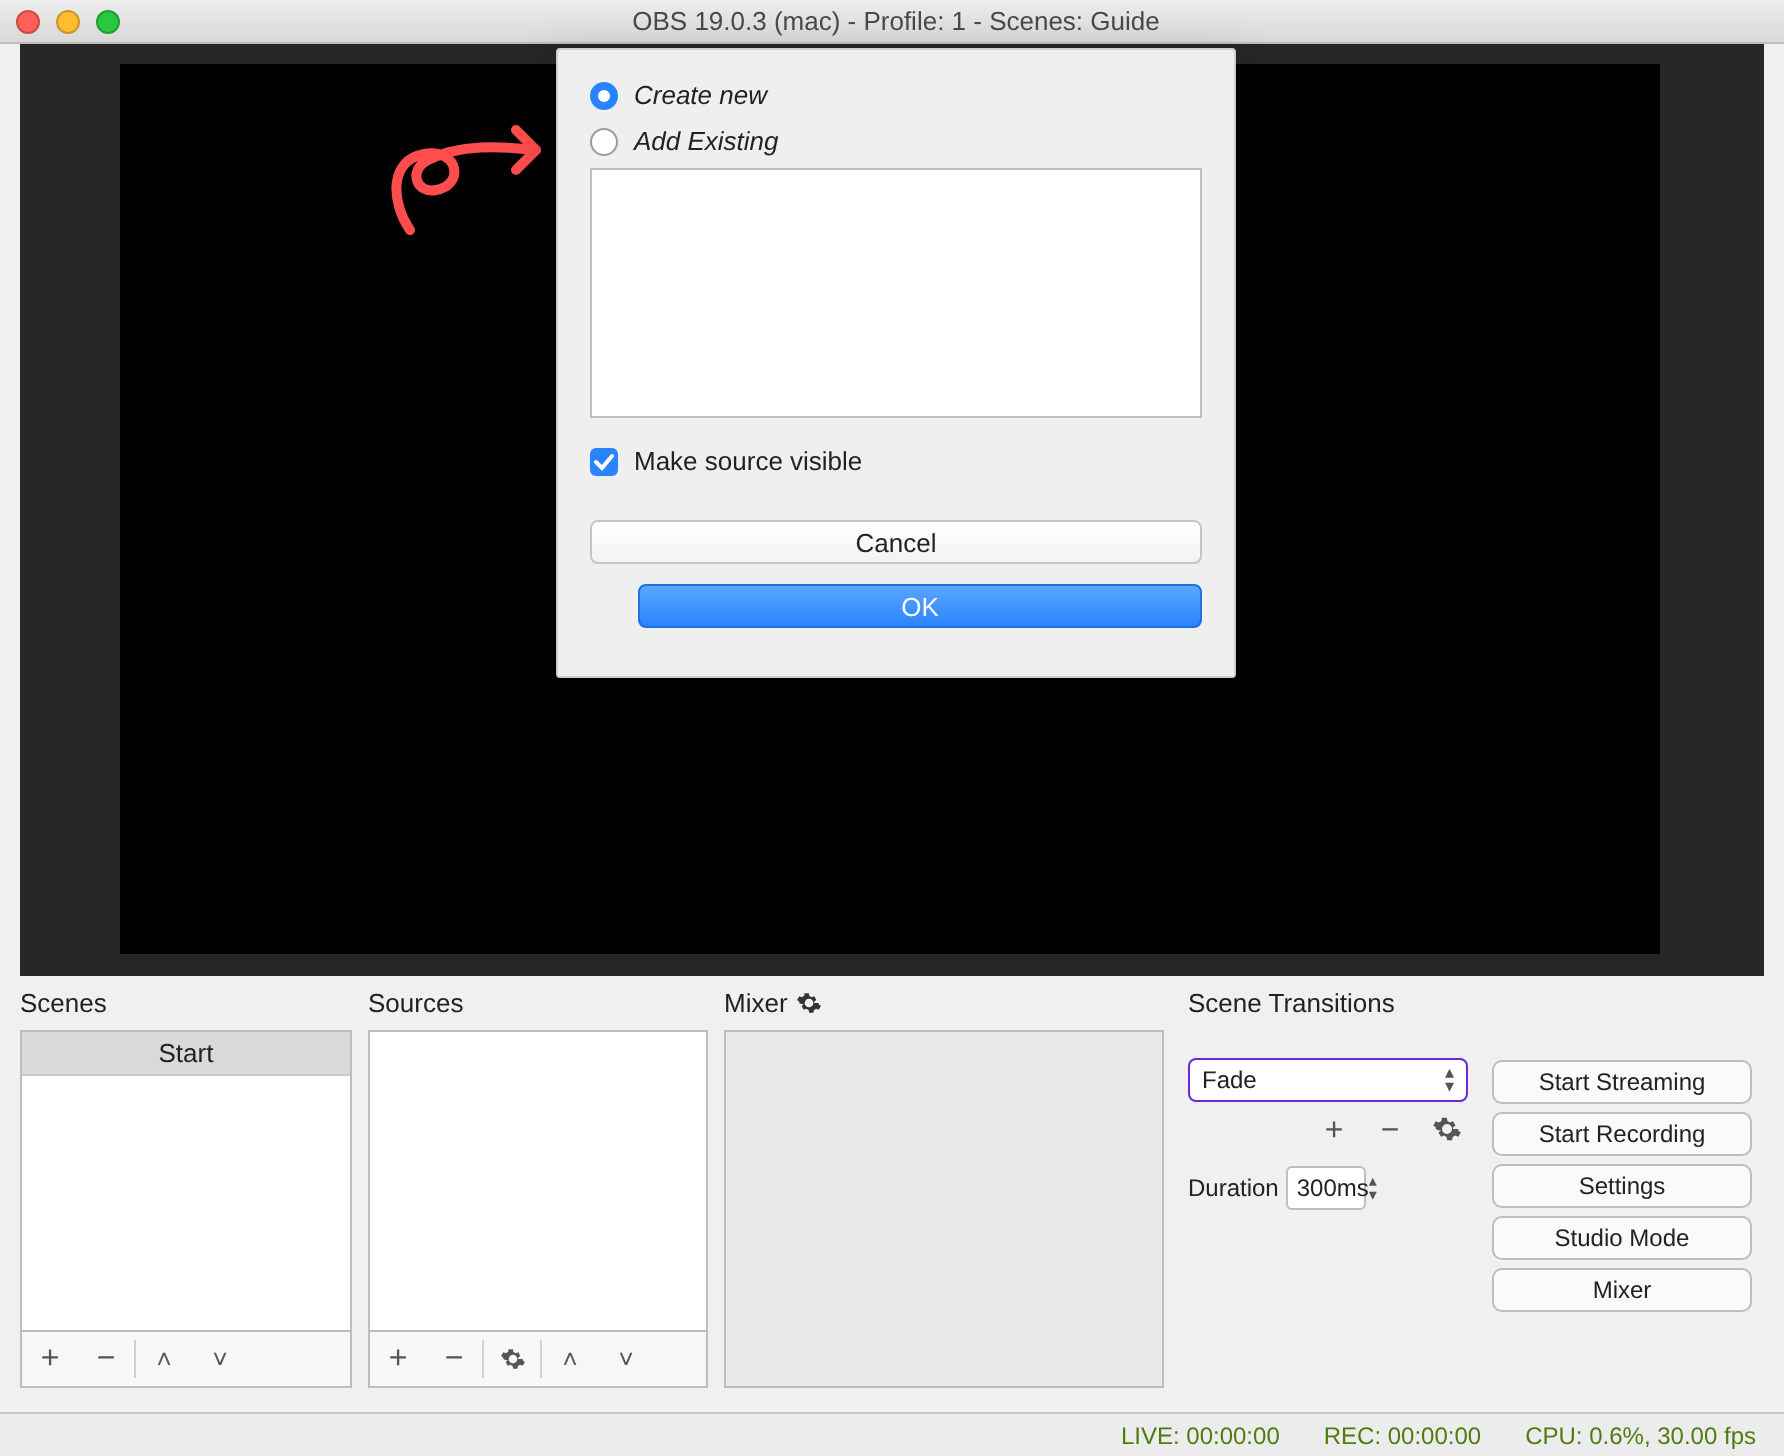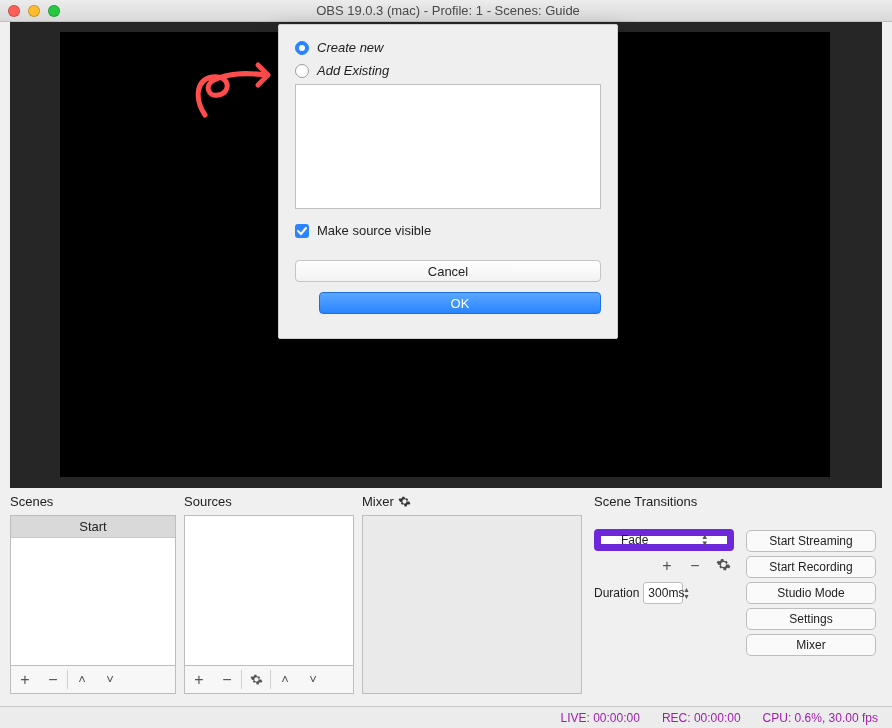--- a/index.html
+++ b/index.html
@@ -40,31 +40,31 @@
   .btncol { width:130px; margin-left:12px; }
 
   .listbox { background:#fff; border:1px solid #bdbdbd; flex:1; min-height:140px; position:relative; }
   .list-item { background:#d9d9d9; padding:3px 6px; font-size:13px; border-bottom:1px solid #c9c9c9; }
   .toolbar { display:flex; align-items:center; height:28px; border:1px solid #bdbdbd; border-top:none; background:#f7f7f7; }
   .tbtn { width:28px; height:100%; display:flex; align-items:center; justify-content:center; font-size:16px; color:#555; cursor:pointer; }
   .tdiv { width:1px; height:70%; background:#d0d0d0; }
 
   .mixer-box { background:#eaeaea; border:1px solid #bdbdbd; flex:1; min-height:168px; }
 
-  .select { border:7px solid #6d28d9; border-radius:4px; background:#fff; height:22px; display:flex; align-items:center; justify-content:space-between; padding:0 20px; font-size:12px; }
+  .select { border:1px solid #6d28d9; border-radius:4px; background:#fff; height:22px; display:flex; align-items:center; justify-content:space-between; padding:0 6px; font-size:12px; }
   .select .arrows { font-size:9px; line-height:7px; color:#555; }
   .iconrow { display:flex; justify-content:flex-end; gap:10px; margin:6px 2px; }
   .iconrow .ic { width:18px; text-align:center; font-size:16px; color:#555; cursor:pointer; }
   .dur-row { display:flex; align-items:center; gap:4px; font-size:12px; }
   .spinner { border:1px solid #bdbdbd; border-radius:3px; background:#fff; height:22px; width:40px; display:flex; align-items:center; padding:0 4px; font-size:12px; }
   .spin-arrows{ width:12px; font-size:8px; line-height:7px; color:#555; text-align:center; margin-left:auto;}
 
   .sidebtn { border:1px solid #bdbdbd; border-radius:5px; background:#fafafa; height:22px; display:flex; align-items:center; justify-content:center; font-size:12px; margin-bottom:4px; cursor:pointer;text-align:center; }
 
-  .statusbar { position:absolute; left:0; bottom:0; width:892px; height:22px; background:#ececec; border-top:1px solid #c8c8c8; display:flex; align-items:center; justify-content:flex-end; gap:22px; padding:0 14px; font-size:12px; color:#a21caf; }
+  .statusbar { position:absolute; left:0; bottom:0; width:892px; height:22px; background:#ececec; border-top:1px solid #c8c8c8; display:flex; align-items:center; justify-content:flex-end; gap:22px; padding:0 14px; font-size:12px; color:#4d7c0f; }
 
   .gear-icon { width:13px; height:13px; }
   .chevron { font-size:13px; }
 </style>
 </head>
 <body>
 
 <div class="titlebar">
   <div class="traffic">
     <span class="tl red"></span>
@@ -199,24 +199,24 @@
   <div class="col btncol">
     <div style="height:22px;"></div>
     <div style="height:14px;"></div>
     <div class="sidebtn">
         <span>Start Streaming</span>
       </div>
     <div class="sidebtn">
         <span>Start Recording</span>
       </div>
     <div class="sidebtn">
+        <span>Settings</span>
+      </div>
+    <div class="sidebtn">
         <span>Studio Mode</span>
-      </div>
-    <div class="sidebtn">
-        <span>Settings</span>
       </div>
     <div class="sidebtn">
         <span>Mixer</span>
       </div>
   </div>
 
 </div>
 
 <div class="statusbar">
   <span>LIVE: 00:00:00</span>

